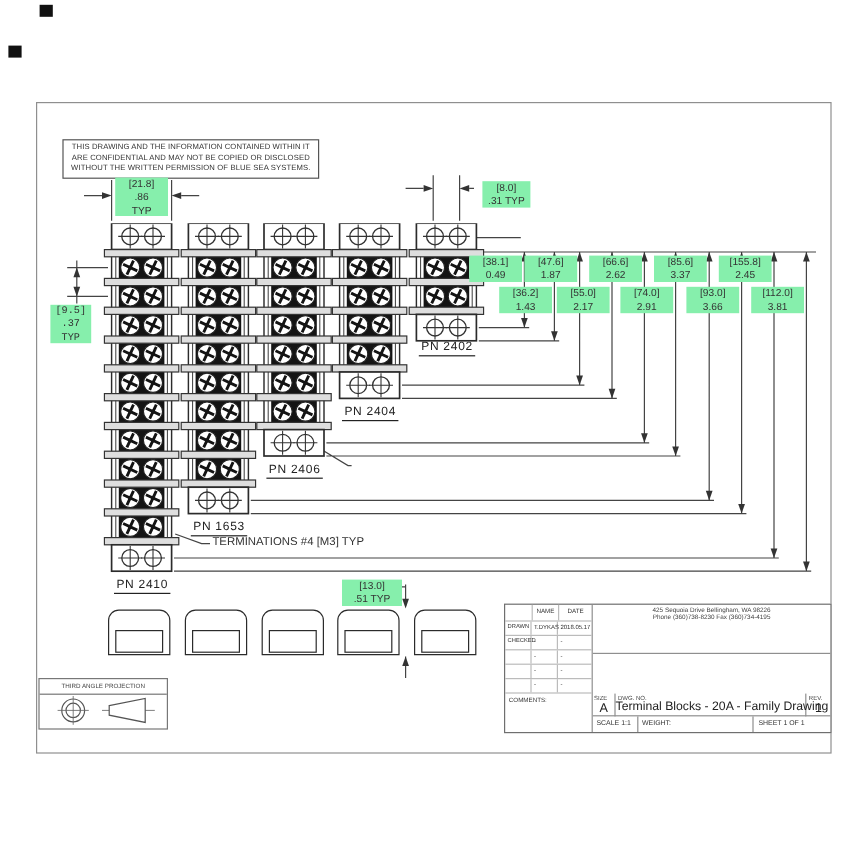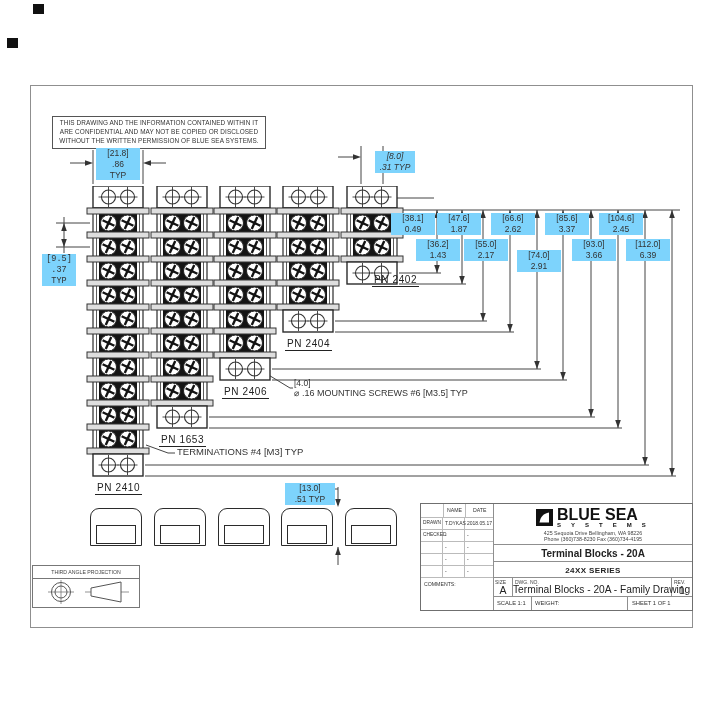--- a/index.html
+++ b/index.html
@@ -3,21 +3,21 @@
 <meta charset="utf-8">
 <style>
   html,body{margin:0;padding:0;background:#fff;}
   #page{position:relative;width:720px;height:720px;background:#ffffff;overflow:hidden;
         font-family:"Liberation Sans",sans-serif;color:#333;}
   .abs{position:absolute;}
   #frame{position:absolute;left:30px;top:85px;width:661px;height:541px;border:1px solid #8f8f8f;}
   .cmark{position:absolute;background:#111;}
   #conf{position:absolute;left:52px;top:116px;width:212px;height:29px;border:1px solid #555;
         font-size:6.4px;line-height:8.8px;text-align:center;padding-top:2px;color:#333;letter-spacing:.1px;}
-  .dimlbl{position:absolute;font-size:8.5px;line-height:10.8px;text-align:center;color:#333;background:#7dd3fc;}
+  .dimlbl{position:absolute;font-size:8.5px;line-height:10.8px;text-align:center;color:#333;background:#86efac;}
   .note{position:absolute;font-size:9px;color:#333;white-space:nowrap;}
   .pn{position:absolute;font-size:10px;letter-spacing:.6px;color:#222;border-bottom:1.2px solid #222;
       padding:0 2px 1px 2px;white-space:nowrap;}
   .profile{position:absolute;top:508px;height:36px;border:1.6px solid #2b2b2b;border-radius:9px 9px 0 0;background:#fff;}
   .profile .inner{position:absolute;left:5px;right:5px;bottom:1px;height:17px;border:1.4px solid #2b2b2b;}
   
   #tblock{position:absolute;left:420px;top:503px;width:271px;height:106px;border:1px solid #6f6f6f;background:#fff;}
   .tcell{position:absolute;font-size:5px;color:#444;}
   #tb-rows .trow{position:relative;height:11px;border-bottom:1px solid #bbb;display:flex;}
   #tb-rows .c1{width:22px;border-right:1px solid #bbb;font-size:4.8px;padding:2px 0 0 2px;box-sizing:border-box;}
@@ -75,40 +75,36 @@
       <polygon points="338,507 335.2,499 340.8,499" fill="#333"></polygon>
       <polygon points="338,547 335.2,555 340.8,555" fill="#333"></polygon>
     </svg>
 
   <div class="dimlbl" style="left:96px;top:148px;width:44px;">
     <div>[21.8]</div>
     <div>.86</div>
     <div>TYP</div>
   </div>
 
-  <div class="dimlbl" style="left:375px;top:151px;width:40px;font-style:italic;">
+  <div class="dimlbl" style="left:402px;top:151px;width:40px;">
     <div>[8.0]</div>
     <div>.31 TYP</div>
   </div>
 
   <div class="dimlbl" style="left:42px;top:254px;width:34px;font-family:Liberation Mono, monospace;">
     <div>[9.5]</div>
     <div>.37</div>
     <div>TYP</div>
   </div>
 
   <div class="dimlbl" style="left:285px;top:483px;width:50px;">
     <div>[13.0]</div>
     <div>.51 TYP</div>
   </div>
 
-  <div class="note" style="left:294px;top:378px;">
-    <div style="font-size:8.5px;">[4.0]</div>
-    <div>⌀ .16 MOUNTING SCREWS #6 [M3.5] TYP</div>
-  </div>
 
   <div class="note" style="left:177px;top:446px;font-size:9.5px;">TERMINATIONS #4 [M3] TYP</div>
 
   <div id="proj">
     <div class="cap">THIRD ANGLE PROJECTION</div>
     <svg width="104" height="27">
       <g stroke="#555" fill="none" stroke-width="1">
         <circle cx="28" cy="13" r="9.5"></circle>
         <circle cx="28" cy="13" r="6"></circle>
       </g>
@@ -155,39 +151,25 @@
             <div class="c2">-</div>
             <div class="c3">-</div>
           </div>
         </div>
       <div style="font-size:5.2px;padding:3px 0 0 3px;">COMMENTS:</div>
     </div>
 
     <div class="abs" style="left:73px;top:0;width:198px;height:106px;">
 
       <div class="abs" style="left:0;top:0;width:198px;height:41px;border-bottom:1px solid #8f8f8f;box-sizing:border-box;">
-        <div id="logo-row" style="margin-top:3px;">
-          <svg width="17" height="17">
-            <rect x="0" y="0" width="17" height="17" fill="#111"></rect>
-            <path d="M3.5 13.5 C4.5 7.5 7.5 4.5 13 3.5 L13 13.5 Z" fill="#fff"></path>
-          </svg>
-          <div>
-            <div style="font-size:16px;font-weight:800;letter-spacing:0;color:#111;line-height:15px;">BLUE SEA</div>
-            <div style="font-size:6px;font-weight:700;letter-spacing:4.2px;color:#111;">S Y S T E M S</div>
-          </div>
-        </div>
         <div style="font-size:5.3px;text-align:center;margin-top:2px;color:#444;">425 Sequoia Drive   Bellingham, WA 98226</div>
         <div style="font-size:5.3px;text-align:center;color:#444;">Phone (360)738-8230   Fax (360)734-4195</div>
       </div>
 
-      <div class="abs" style="left:0;top:41px;width:198px;height:17px;border-bottom:1px solid #8f8f8f;box-sizing:border-box;
-                  font-size:10px;font-weight:600;text-align:center;padding-top:3px;color:#222;">Terminal Blocks - 20A</div>
-
-      <div class="abs" style="left:0;top:58px;width:198px;height:16px;border-bottom:1px solid #8f8f8f;box-sizing:border-box;
-                  font-size:8px;font-weight:700;text-align:center;padding-top:3.5px;letter-spacing:.4px;color:#222;">24XX SERIES</div>
+
 
       <div class="abs" style="left:0;top:74px;width:198px;height:19px;border-bottom:1px solid #8f8f8f;box-sizing:border-box;">
         <div class="abs" style="left:0;top:0;width:19px;height:19px;border-right:1px solid #8f8f8f;box-sizing:border-box;">
           <div class="tcell" style="left:1px;top:1px;">SIZE</div>
           <div style="font-size:10.5px;text-align:center;margin-top:6px;color:#222;">A</div>
         </div>
         <div class="abs" style="left:19px;top:0;width:159px;height:19px;border-right:1px solid #8f8f8f;box-sizing:border-box;">
           <div class="tcell" style="left:2px;top:1px;">DWG. NO.</div>
           <div style="font-size:10.2px;text-align:center;margin-top:6px;white-space:nowrap;color:#222;">Terminal Blocks - 20A - Family Drawing</div>
         </div>
@@ -519,60 +501,60 @@
       <circle cx="41.5" cy="61" r="1.8" fill="#141414"></circle>
       <rect x="1" y="22" width="62" height="6" fill="#dedede" stroke="#333" stroke-width="1"></rect>
       <rect x="1" y="46" width="62" height="6" fill="#dedede" stroke="#333" stroke-width="1"></rect>
       <rect x="1" y="70" width="62" height="6" fill="#dedede" stroke="#333" stroke-width="1"></rect>
       <rect x="7" y="76" width="50" height="22" fill="#fff" stroke="#2b2b2b" stroke-width="1.4"></rect>
       <circle cx="22.5" cy="87" r="7" fill="#fff" stroke="#333" stroke-width="1.1"></circle>
       <path d="M12.5 87 H32.5 M22.5 77 V97" stroke="#333" stroke-width="0.9" fill="none"></path>
       <circle cx="41.5" cy="87" r="7" fill="#fff" stroke="#333" stroke-width="1.1"></circle>
       <path d="M31.5 87 H51.5 M41.5 77 V97" stroke="#333" stroke-width="0.9" fill="none"></path>
     </svg>
-    <div class="pn" style="left:349px;top:274px;margin-left:23px;">PN 2402</div>
+    <div class="pn" style="left:349px;top:284px;">PN 2402</div>
     <div class="dimlbl" style="left:391px;top:213px;width:44px;">
       <div style="">[38.1]</div>
       <div style="">0.49</div>
     </div>
     <div class="dimlbl" style="left:416px;top:239px;width:44px;">
       <div style="">[36.2]</div>
       <div style="">1.43</div>
     </div>
     <div class="dimlbl" style="left:437px;top:213px;width:44px;">
       <div style="">[47.6]</div>
       <div style="">1.87</div>
     </div>
     <div class="dimlbl" style="left:464px;top:239px;width:44px;">
       <div style="">[55.0]</div>
       <div style="">2.17</div>
     </div>
     <div class="dimlbl" style="left:491px;top:213px;width:44px;">
       <div style="">[66.6]</div>
       <div style="">2.62</div>
     </div>
-    <div class="dimlbl" style="left:517px;top:239px;width:44px;margin-top:11px;">
+    <div class="dimlbl" style="left:517px;top:239px;width:44px;">
       <div style="">[74.0]</div>
       <div style="">2.91</div>
     </div>
     <div class="dimlbl" style="left:545px;top:213px;width:44px;">
       <div style="">[85.6]</div>
       <div style="">3.37</div>
     </div>
     <div class="dimlbl" style="left:572px;top:239px;width:44px;">
       <div style="">[93.0]</div>
       <div style="">3.66</div>
     </div>
     <div class="dimlbl" style="left:599px;top:213px;width:44px;">
-      <div style="">[104.6]</div>
+      <div style="">[155.8]</div>
       <div style="">2.45</div>
     </div>
     <div class="dimlbl" style="left:626px;top:239px;width:44px;">
       <div style="">[112.0]</div>
-      <div style="">6.39</div>
+      <div style="">3.81</div>
     </div>
     <div class="profile" style="left:90px;width:50px;">
       <div class="inner" style=""></div>
     </div>
     <div class="profile" style="left:154px;width:50px;">
       <div class="inner" style=""></div>
     </div>
     <div class="profile" style="left:218px;width:50px;">
       <div class="inner" style=""></div>
     </div>

